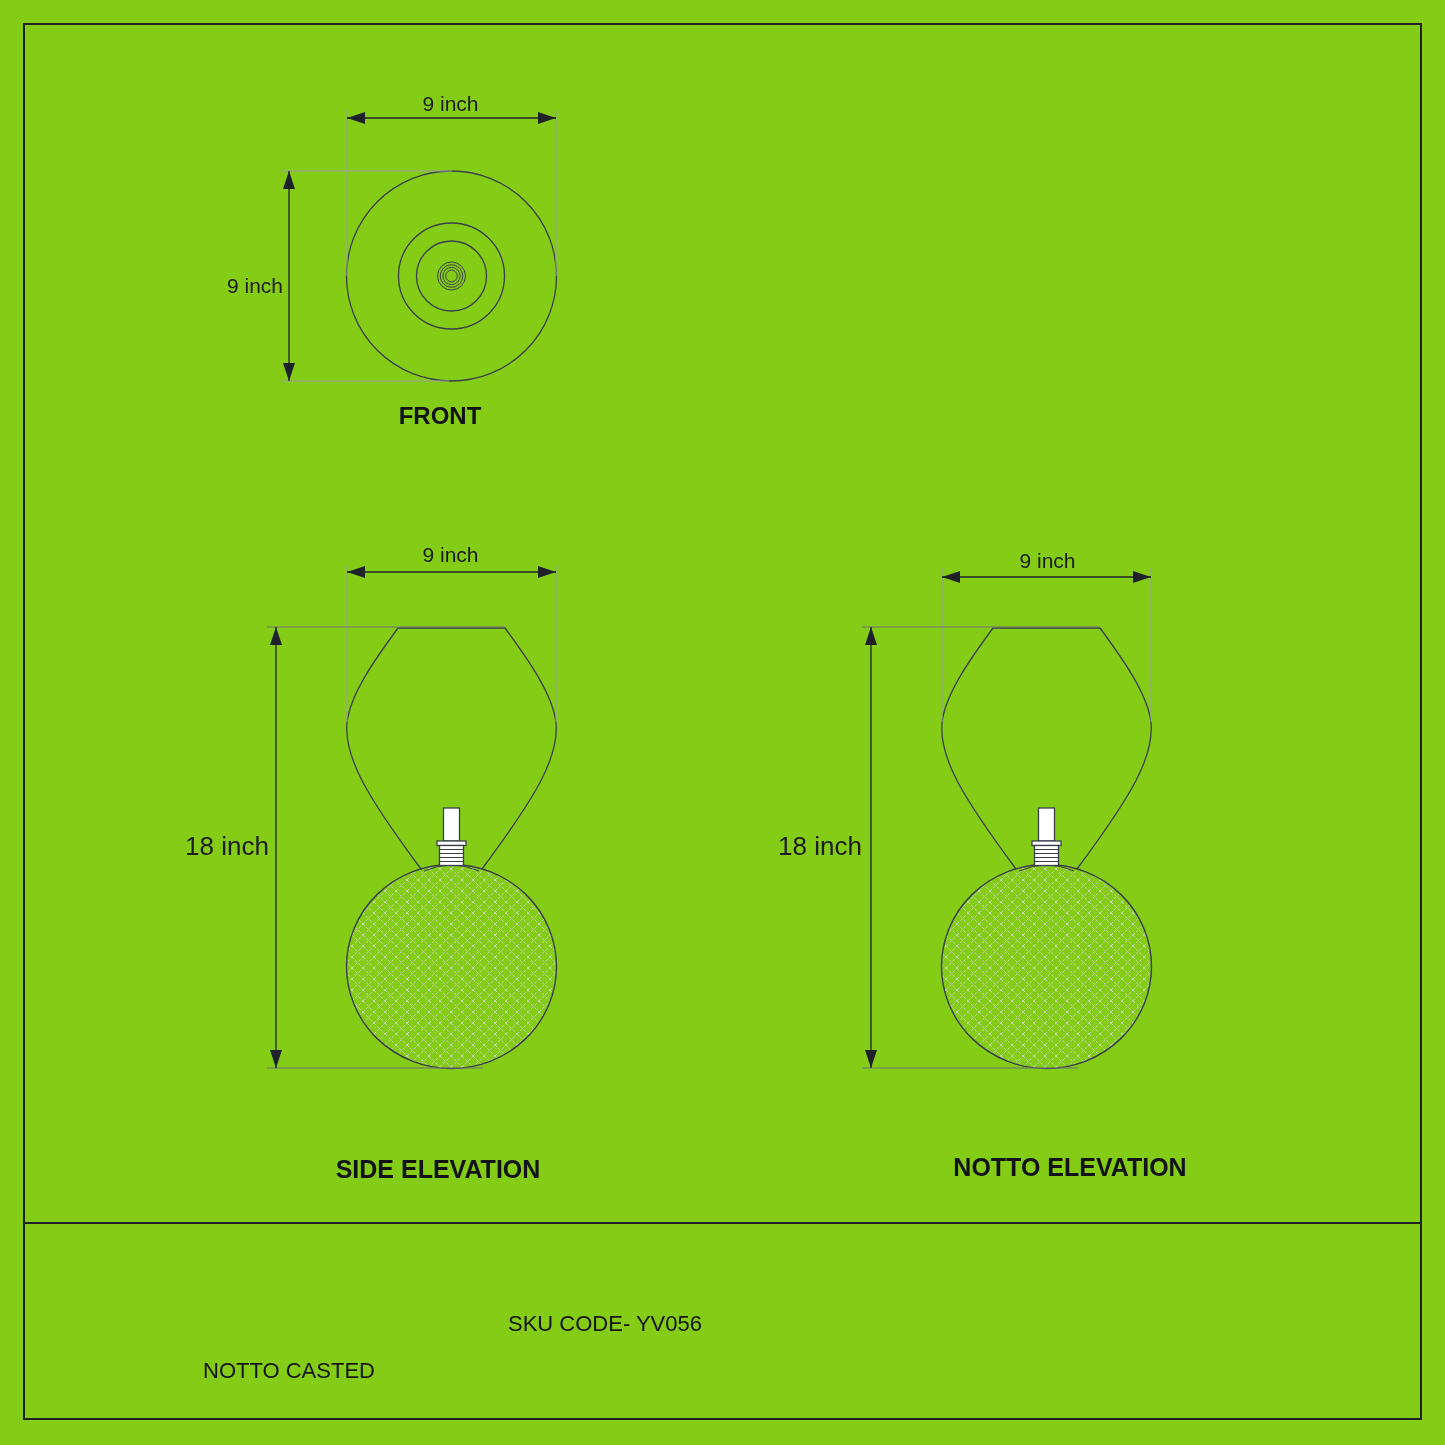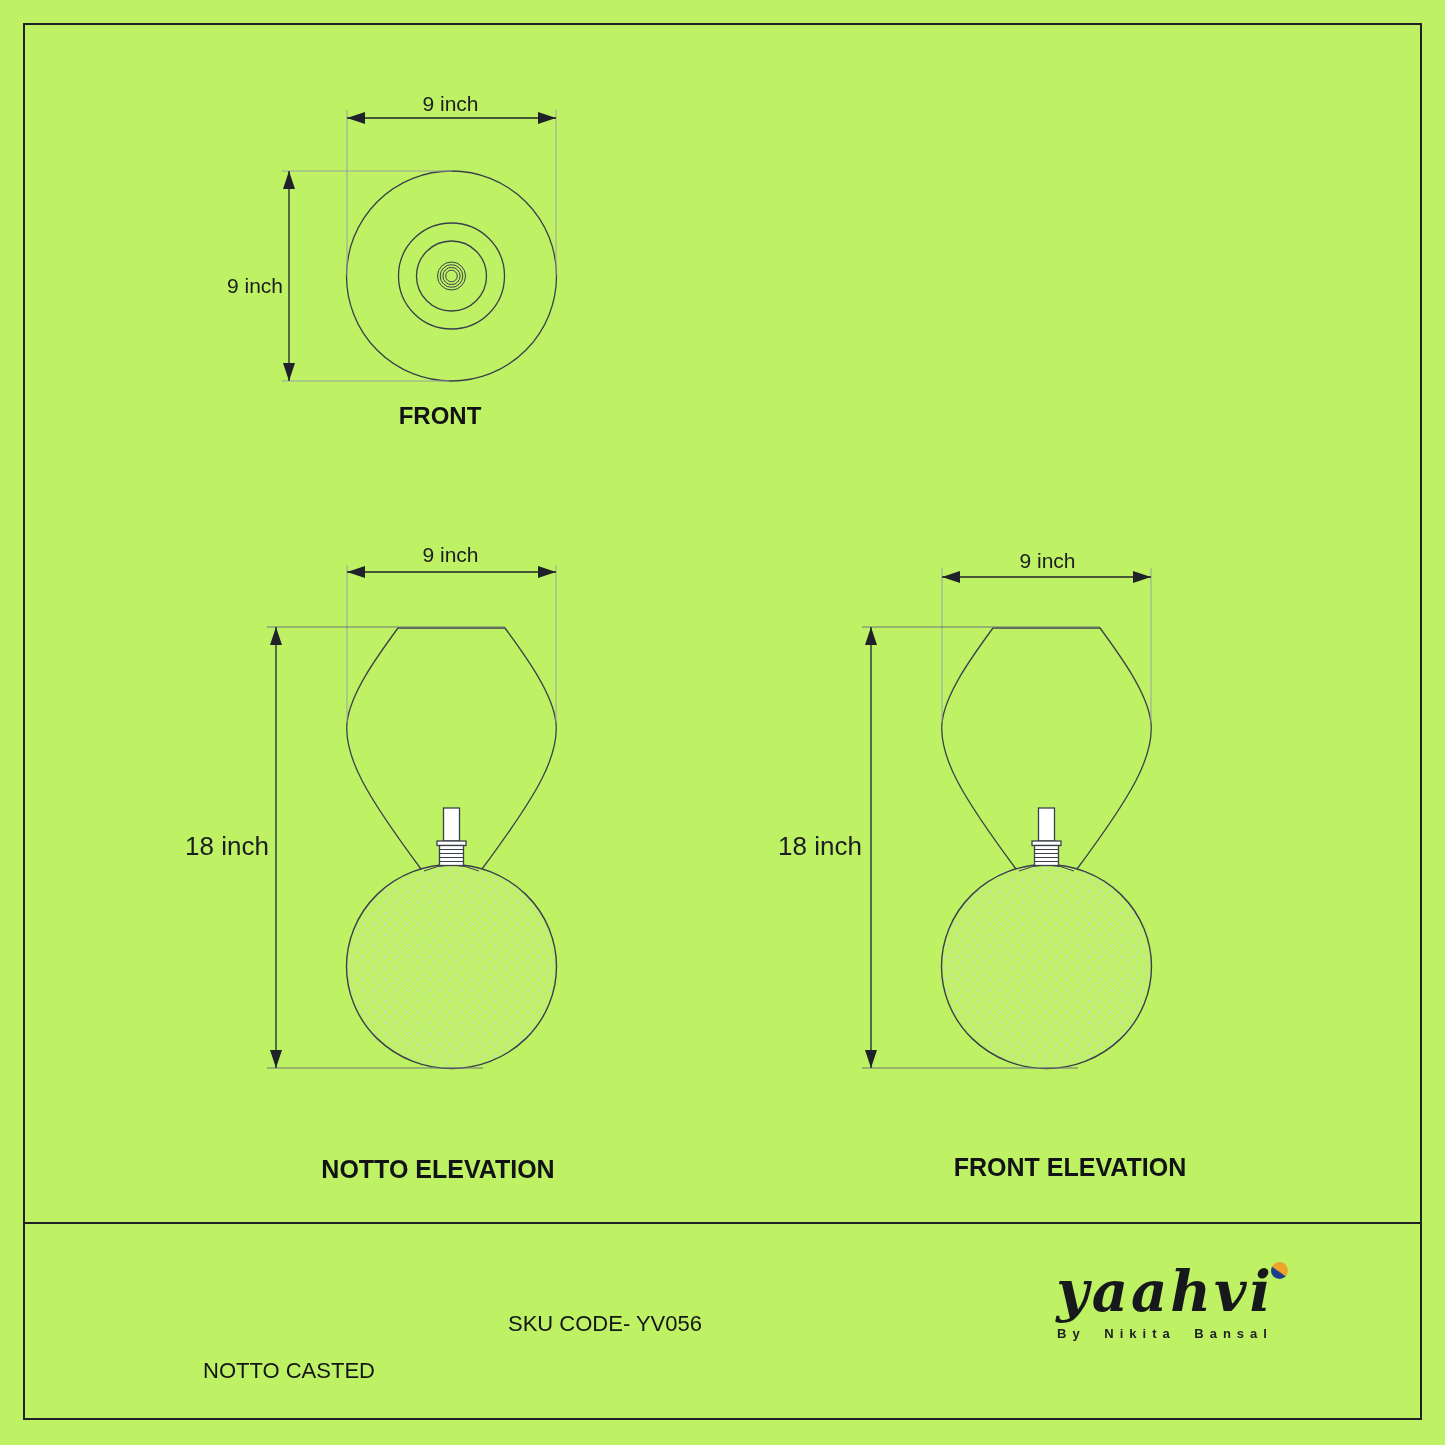--- a/index.html
+++ b/index.html
@@ -1,21 +1,21 @@
 <!DOCTYPE html>
 <html style="--line: #3a3f4b; --dim: #1f2228; --ext: #9aa0a8; --hatch: #d0d3d8; --brand-dot-yellow: #f0a32a; --brand-dot-blue: #1d3f8c;"><head>
 <meta charset="utf-8">
 <style>
   :root{
     --line:#3a3f4b; --dim:#1f2228; --ext:#9aa0a8; --hatch:#d0d3d8;
     --brand-dot-yellow:#f0a32a; --brand-dot-blue:#1d3f8c;
   }
   html,body{margin:0;padding:0;background:#fff;}
   .sheet{
-    position:relative;width:1445px;height:1445px;background:#bef264;overflow:hidden;
+    position:relative;width:1445px;height:1445px;background:#84cc16;overflow:hidden;
     font-family:"Liberation Sans", sans-serif;color:#17181c;
   }
   .frame{position:absolute;left:23px;top:23px;width:1395px;height:1393px;border:2px solid #1f2125;}
   .separator{position:absolute;left:23px;top:1222px;width:1399px;height:2px;background:#1f2125;}
   svg.linework{position:absolute;left:0;top:0;}
   .ln{stroke:var(--line);stroke-width:1.3;fill:none;}
   .lnf{stroke:var(--line);stroke-width:1.3;fill:#ffffff;}
   .thin{stroke:var(--line);stroke-width:1;fill:none;}
   .dim{stroke:var(--dim);stroke-width:1.3;fill:none;}
   .dimf{fill:var(--dim);stroke:none;}
@@ -134,29 +134,24 @@
   <div class="txt dim-label center" style="left:403px;top:92px;width:95px;">9 inch</div>
   <div class="txt dim-label right" style="left:193px;top:274px;width:90px;">9 inch</div>
 
   <div class="txt dim-label center" style="left:403px;top:543px;width:95px;">9 inch</div>
   <div class="txt dim-label-lg right" style="left:185px;top:831px;width:80px;">18 inch</div>
 
   <div class="txt dim-label center" style="left:1000px;top:549px;width:95px;">9 inch</div>
   <div class="txt dim-label-lg right" style="left:778px;top:831px;width:80px;">18 inch</div>
 
   <div class="txt view-label center" style="left:370px;top:402px;width:140px;font-size:24px;">FRONT</div>
-  <div class="txt view-label center" style="left:288px;top:1155px;width:300px;font-size:25px;">NOTTO ELEVATION</div>
-  <div class="txt view-label center" style="left:920px;top:1153px;width:300px;font-size:25px;">FRONT ELEVATION</div>
+  <div class="txt view-label center" style="left:288px;top:1155px;width:300px;font-size:25px;">SIDE ELEVATION</div>
+  <div class="txt view-label center" style="left:920px;top:1153px;width:300px;font-size:25px;">NOTTO ELEVATION</div>
 
   <div class="txt product-name" style="left:139px;top:1288px;width:300px;">
     <div>NOTTO CASTED</div>
     
   </div>
 
   <div class="txt sku" style="left:392px;top:1311px;width:310px;">SKU CODE- YV056</div>
 
-  <div class="brand">
-    <div class="brand-word">Yaahvi</div>
-    <div class="brand-dot"></div>
-    <div class="brand-tagline">By Nikita Bansal</div>
-  </div>
 
 </div>
 
 </body></html>

